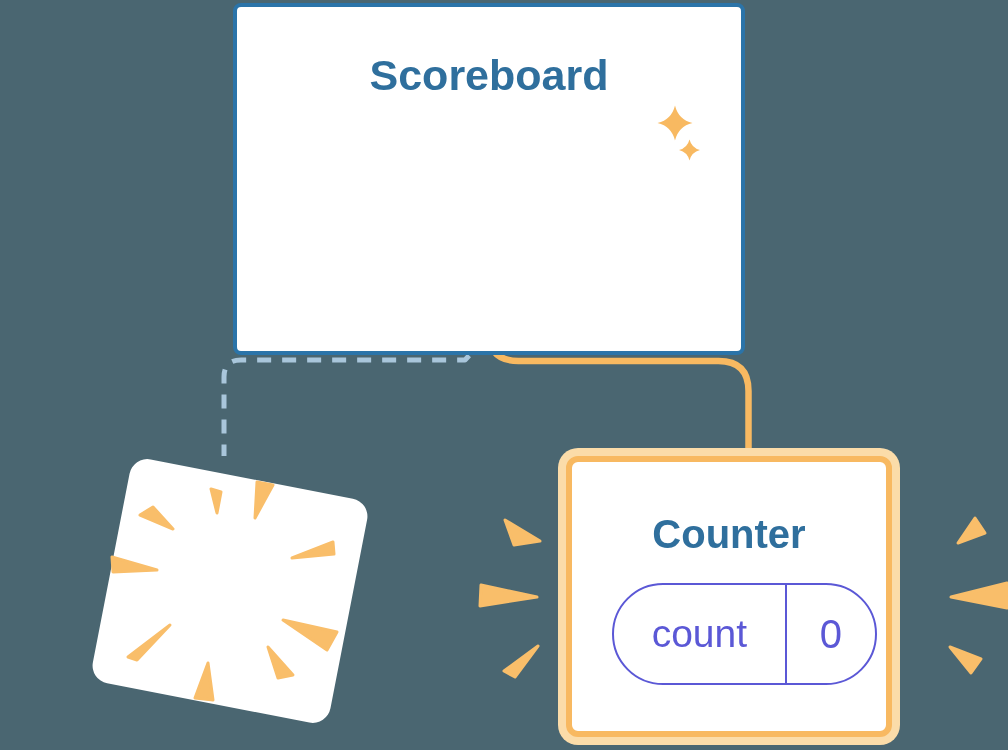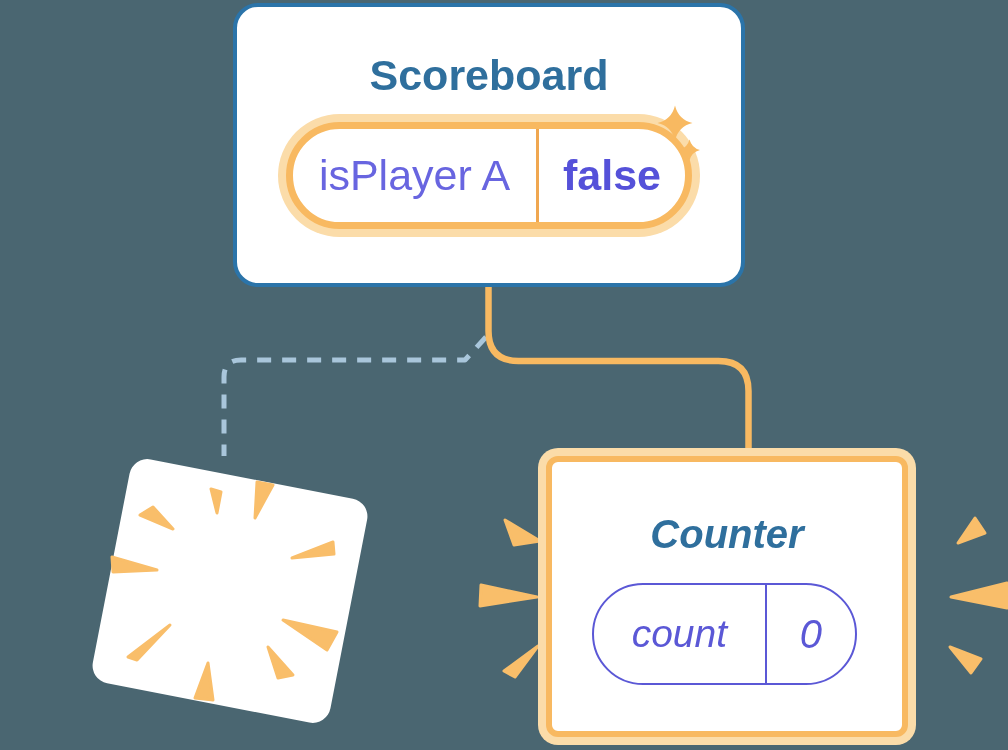--- a/index.html
+++ b/index.html
@@ -31,28 +31,27 @@
     stroke-dasharray:14 11;stroke-linejoin:round;
   }
   .orange-line{fill:none;stroke:var(--orange);stroke-width:6.5;}
   .destroyed-rect{fill:var(--card-white);}
   .wedge{fill:var(--wedge-orange);stroke:var(--wedge-orange);stroke-width:3;stroke-linejoin:round;}
   .sparkle{fill:var(--orange);}
 
   
   .card{position:absolute;background:var(--card-white);z-index:2;}
   .scoreboard-card{
-    left:233px;top:3px;width:512px;height:284px;
-    border:4px solid var(--card-border-blue);border-radius:25px;
+    left:233px;top:3px;width:512px;height:352px;
+    border:4px solid var(--card-border-blue);border-radius:8px;
   }
   .counter-card{
-    left:546px;top:456px;width:362px;height:281px;
+    left:566px;top:456px;width:326px;height:281px;
     border:6px solid var(--orange);border-radius:12px;
     box-shadow:0 0 0 8px var(--orange-light);
-    font-style:italic;
   }
   .card-title{
     position:absolute;left:0;width:100%;text-align:center;
     color:var(--title-blue);font-weight:600;
   }
   .scoreboard-card .card-title{top:43px;font-size:43px;line-height:50px;}
   .counter-card .card-title{top:49px;font-size:40px;line-height:46px;}
 
   
   .state-pill{
@@ -115,25 +114,20 @@
     <g>
       <polygon class="wedge" points="975,518 985,533 958,543"></polygon>
       <polygon class="wedge" points="951,597 1007,583 1007,608"></polygon>
       <polygon class="wedge" points="950,647 981,659 971,673"></polygon>
     </g>
   </svg>
 
   <div class="card scoreboard-card">
     <div class="card-title">Scoreboard</div>
 
-    <div class="state-pill scoreboard-pill">
-      <div class="pill-cell pill-label">isPlayer A</div>
-      <div class="pill-divider"></div>
-      <div class="pill-cell pill-value">false</div>
-    </div>
 
     <svg class="sparkles" width="80" height="90" viewBox="0 0 80 90">
       <path class="sparkle" transform="translate(28,31)" d="M 0 -17.5 Q 3.4 -3.4 17.5 0 Q 3.4 3.4 0 17.5 Q -3.4 3.4 -17.5 0 Q -3.4 -3.4 0 -17.5 Z"></path>
       <path class="sparkle" transform="translate(42.5,58)" d="M 0 -10.5 Q 2.1 -2.1 10.5 0 Q 2.1 2.1 0 10.5 Q -2.1 2.1 -10.5 0 Q -2.1 -2.1 0 -10.5 Z"></path>
     </svg>
   </div>
 
   <div class="card counter-card">
     <div class="card-title">Counter</div>
 

